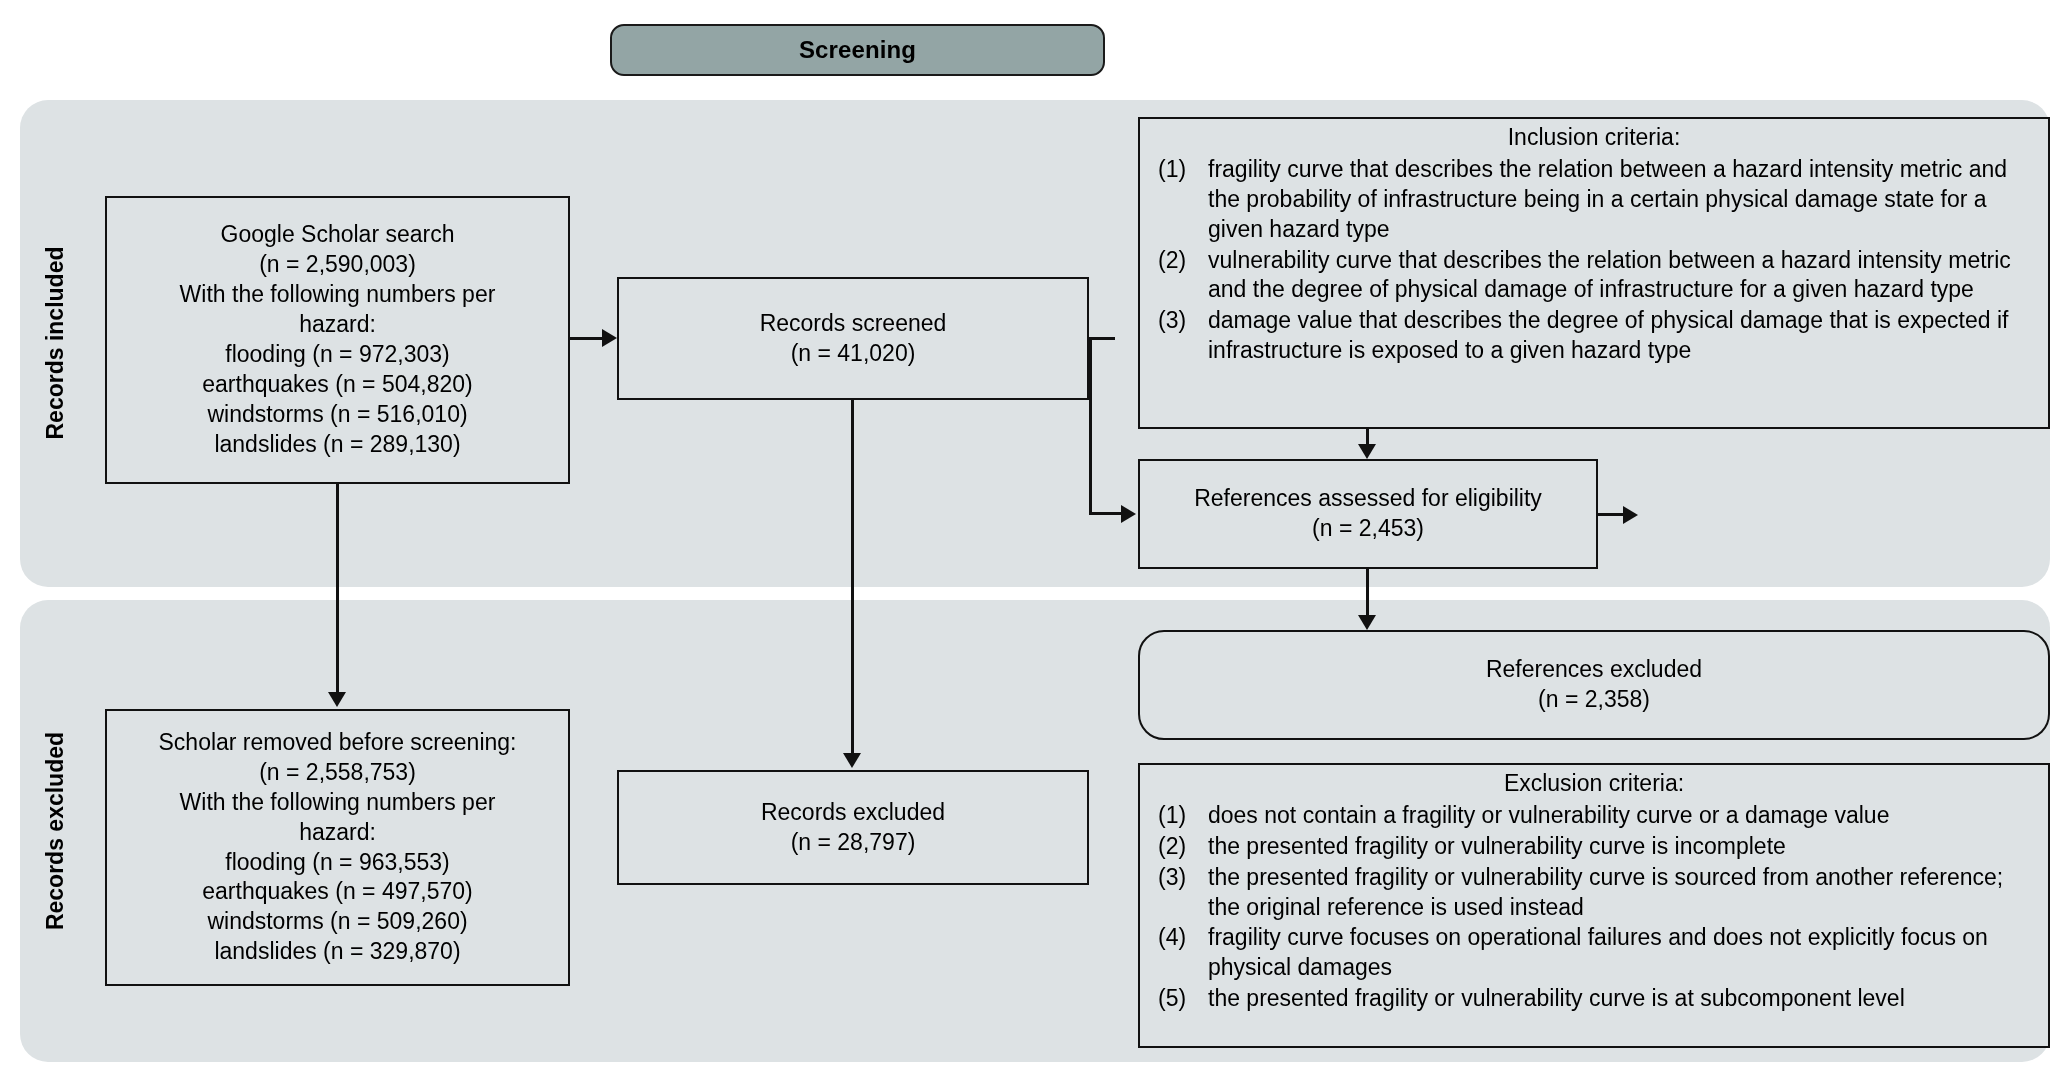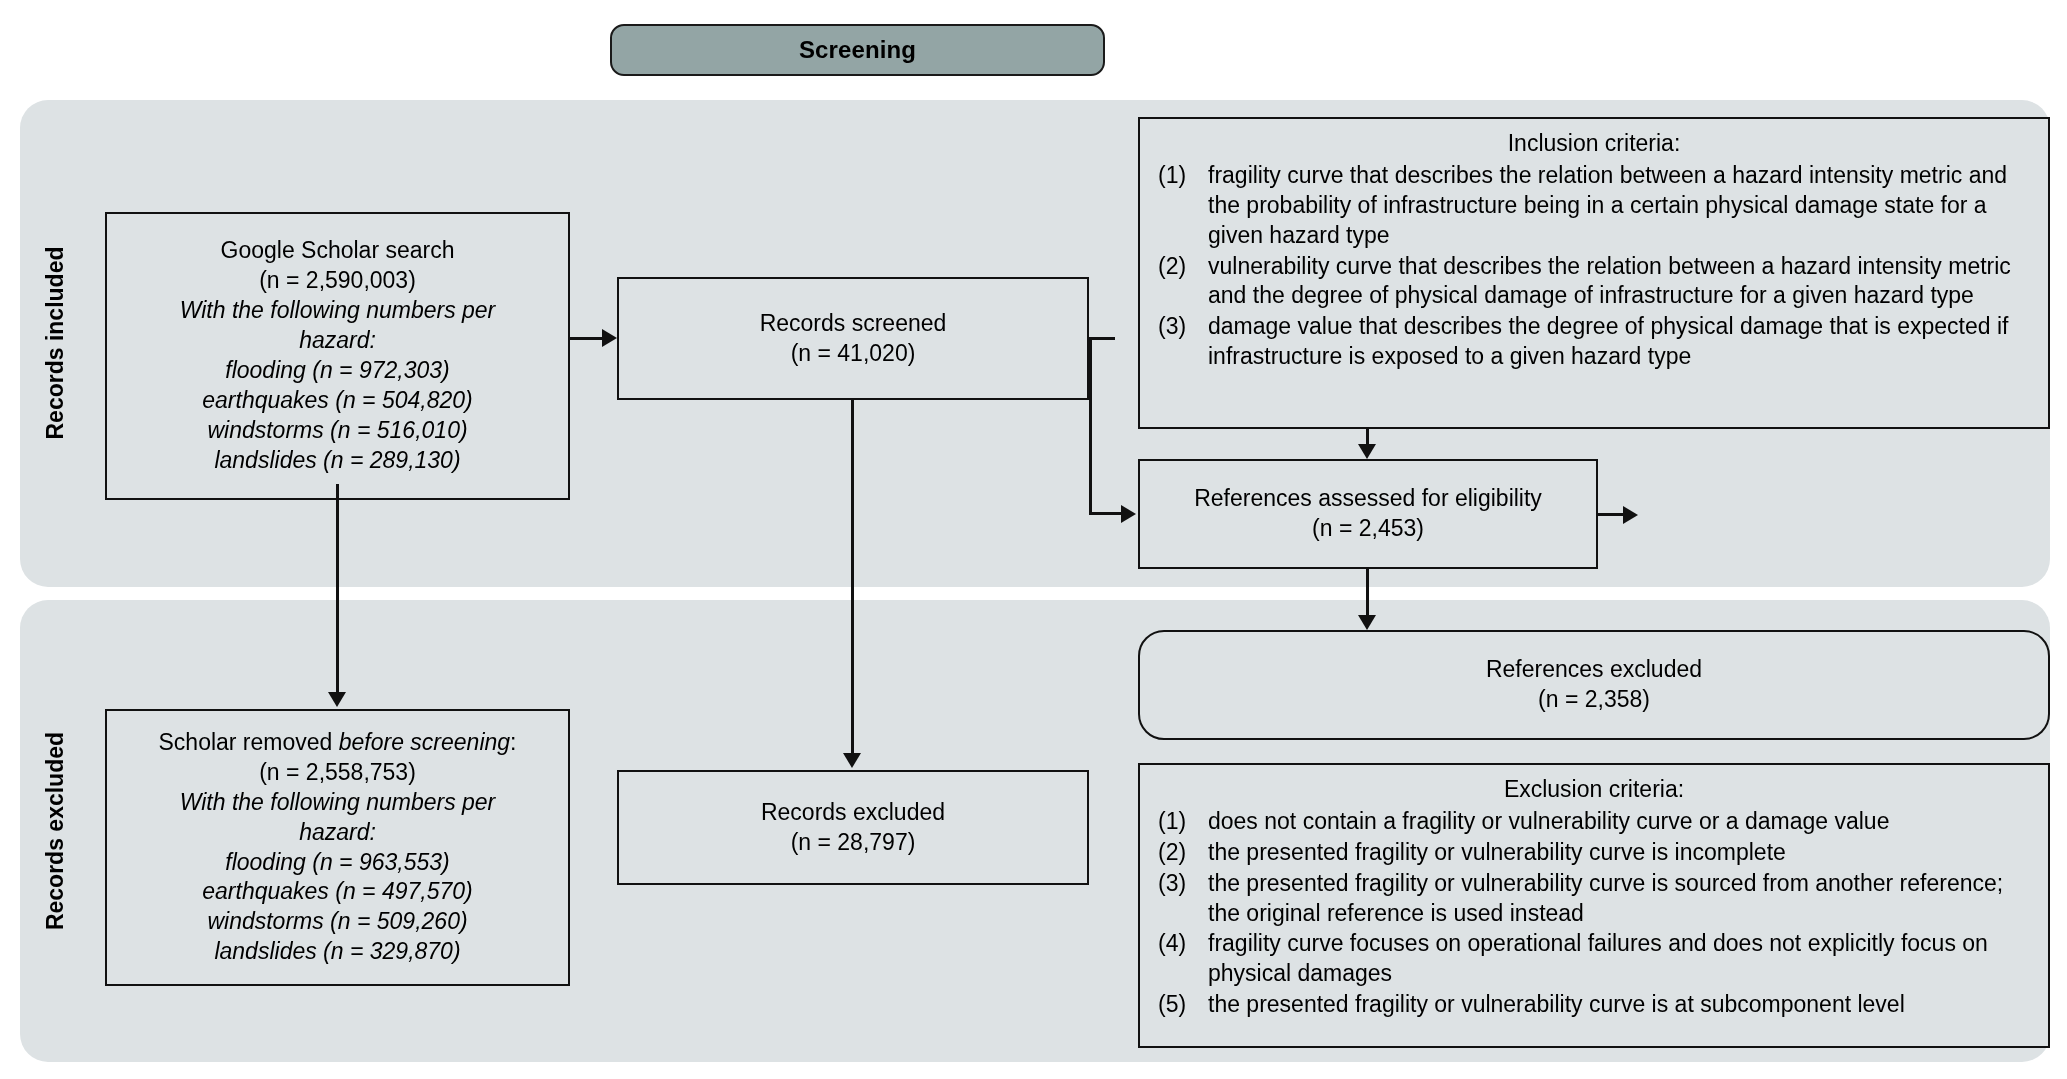--- a/index.html
+++ b/index.html
@@ -75,24 +75,24 @@
     justify-content: center;
     text-align: center;
     padding: 4px 8px;
     box-sizing: border-box;
   }
   .box .inner-top {
     width: 100%;
     height: 100%;
     display: flex;
     flex-direction: column;
-    padding: 10px 14px 10px 14px;
-    box-sizing: border-box;
-  }
-  .ital { font-style: italic; }
+    padding: 4px 14px 10px 14px;
+    box-sizing: border-box;
+  }
+  .ital { }
 
   .crit-title {
     text-align: center;
     margin-bottom: 2px;
   }
   .crit-list {
     display: block;
   }
   .crit-item {
     display: flex;
@@ -143,21 +143,21 @@
   <div class="stage-panel" style="left:20px; top:100px; width:2030px; height:487px;"></div>
   <div class="stage-panel" style="left:20px; top:600px; width:2030px; height:462px;"></div>
 
   <div class="side-label" style="left:-65px; top:328px; width:240px; height:30px; transform:rotate(-90deg);">
     <span>Records included</span>
   </div>
   <div class="side-label" style="left:-65px; top:816px; width:240px; height:30px; transform:rotate(-90deg);">
     <span>Records excluded</span>
   </div>
 
-  <div class="box" style="left:105px; top:196px; width:465px; height:288px;margin-top:16px;">
+  <div class="box" style="left:105px; top:196px; width:465px; height:288px;">
     <div class="inner-center">
       <div>Google Scholar search</div>
       <div>(n = 2,590,003)</div>
       <div class="ital">With the following numbers per</div>
       <div class="ital">hazard:</div>
       <div class="ital">flooding  (n = 972,303)</div>
       <div class="ital">earthquakes (n = 504,820)</div>
       <div class="ital">windstorms (n = 516,010)</div>
       <div class="ital">landslides  (n = 289,130)</div>
     </div>

